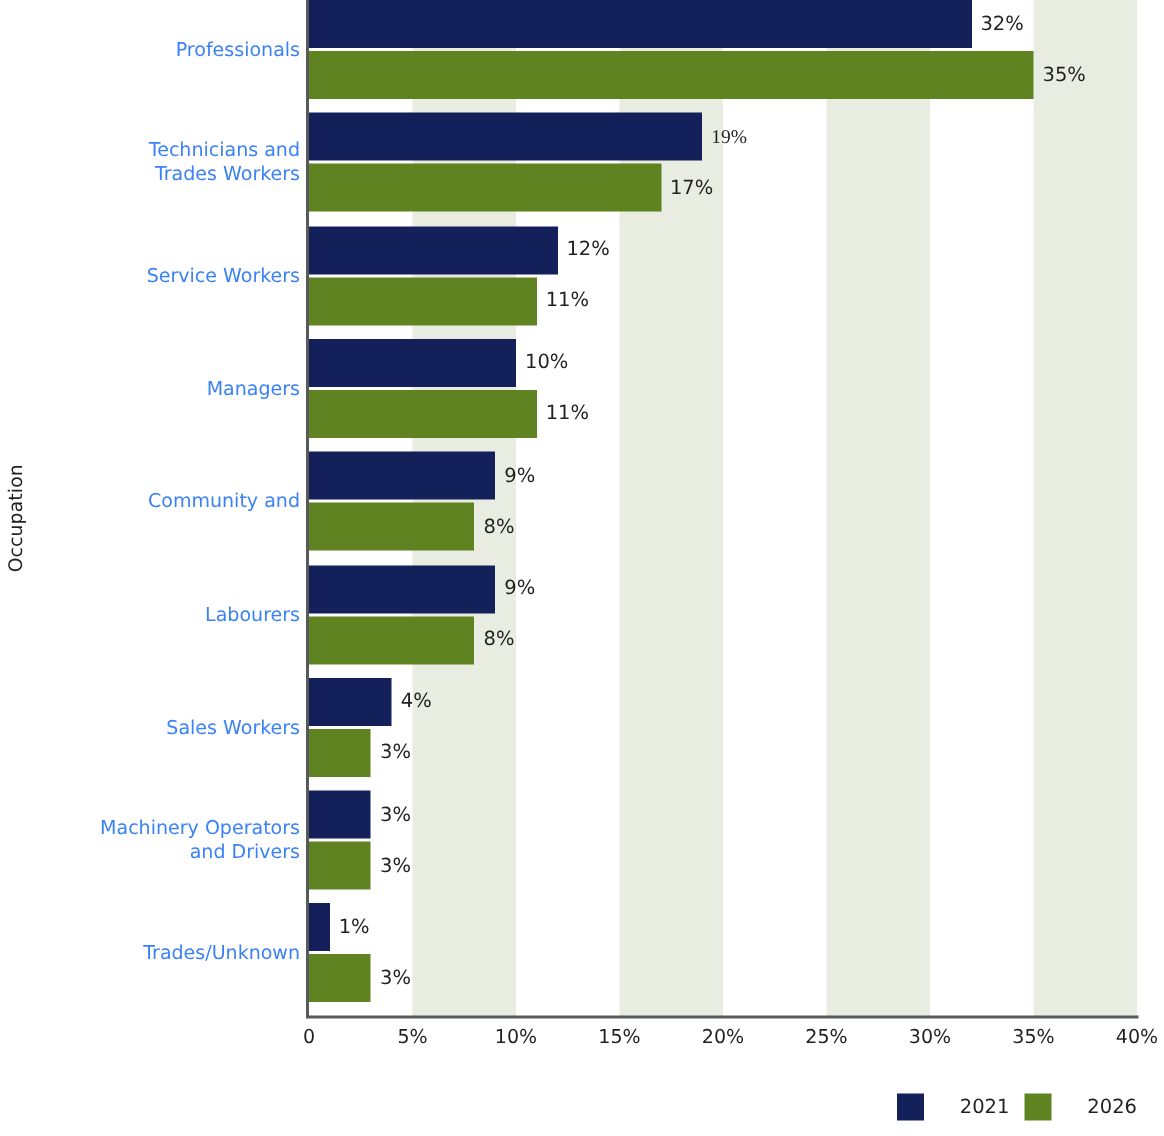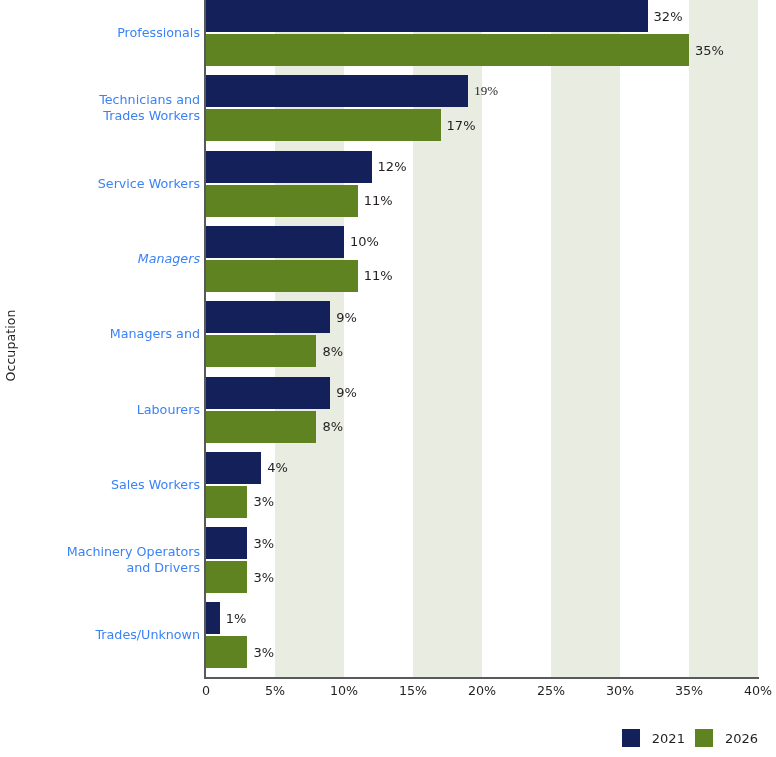--- a/index.html
+++ b/index.html
@@ -56,21 +56,21 @@
   .xtick{
     position:absolute;top:0;transform:translateX(-50%);
     font-size:12.7px;color:#231f20;white-space:nowrap;
   }
 
   
   .legend{
     position:absolute;right:18px;top:727px;height:22px;
     display:flex;align-items:center;gap:10px;
   }
-  .legend-item{display:flex;align-items:center;gap:12px;}
+  .legend-item{display:flex;align-items:center;gap:24px;}
   .legend-swatch{width:18px;height:18px;display:block;}
   .legend-label{font-size:13px;color:#231f20;}
 </style>
 </head>
 <body>
 
 <div id="chart-root">
 
   <div class="axis-title-y">
     <span>Occupation</span>
@@ -80,25 +80,25 @@
       <div class="cat-label" style="top: 0px; height: 66px;">
         <div>Professionals</div>
       </div>
       <div class="cat-label" style="top: 75.3px; height: 66px;">
         <div>Technicians and</div>
         <div>Trades Workers</div>
       </div>
       <div class="cat-label" style="top: 150.6px; height: 66px;">
         <div>Service Workers</div>
       </div>
-      <div class="cat-label" style="top: 225.9px; height: 66px; font-style: italic;">
+      <div class="cat-label" style="top: 225.9px; height: 66px;">
         <div>Managers</div>
       </div>
       <div class="cat-label" style="top: 301.2px; height: 66px;">
-        <div>Managers and</div>
+        <div>Community and</div>
       </div>
       <div class="cat-label" style="top: 376.5px; height: 66px;">
         <div>Labourers</div>
       </div>
       <div class="cat-label" style="top: 451.8px; height: 66px;">
         <div>Sales Workers</div>
       </div>
       <div class="cat-label" style="top: 527.1px; height: 66px;">
         <div>Machinery Operators</div>
         <div>and Drivers</div>

